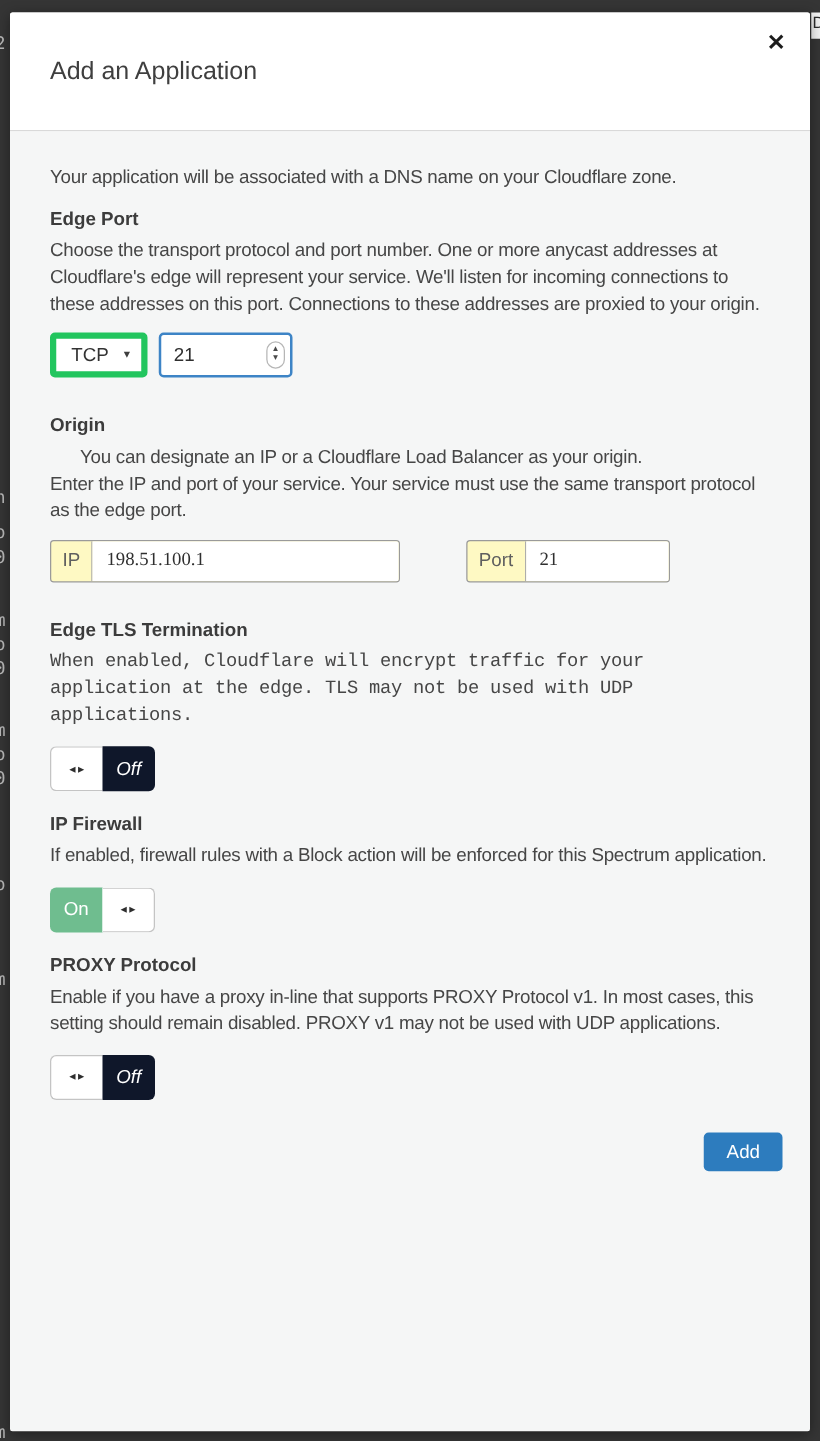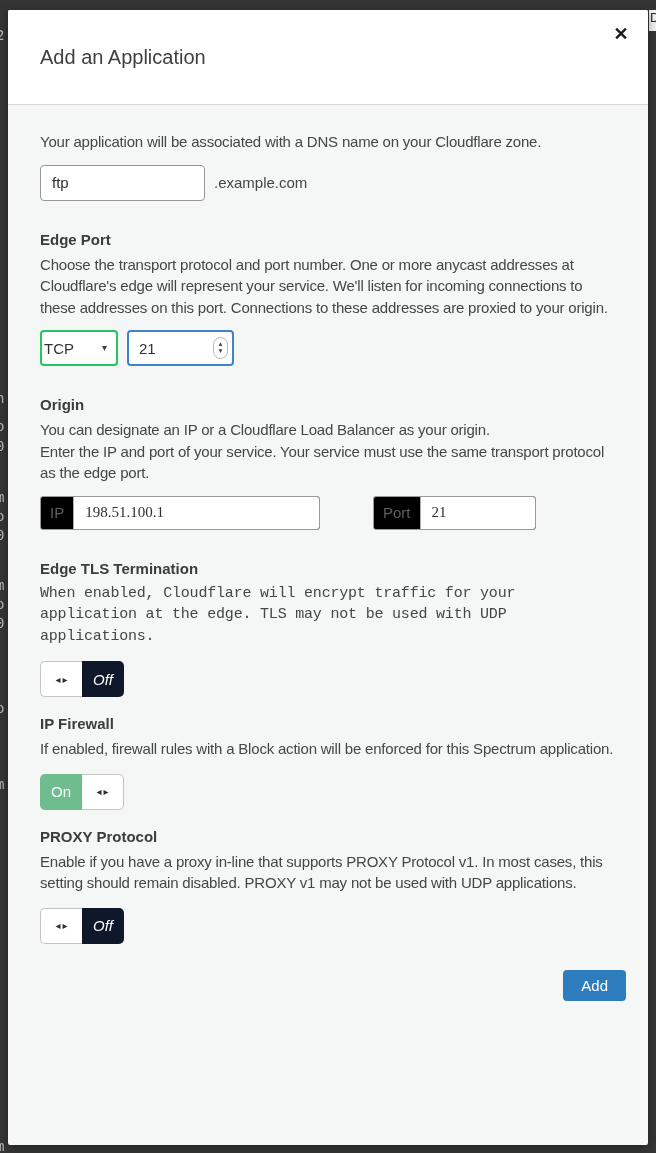--- a/index.html
+++ b/index.html
@@ -21,40 +21,40 @@
   .section-desc { font-size:15px; color:#464646; line-height:21.5px; letter-spacing:-0.2px; max-width:578px; margin-bottom:12px; }
 
   
   .domain-row { display:flex; align-items:center; margin-bottom:28px; }
   .text-input { height:36px; background:#fff; border:1px solid #979797; border-radius:4px; font-size:15px; color:#2f2f2f; padding:0 11px; font-family:inherit; outline:none; }
   .domain-input { width:165px; }
   .domain-suffix { font-size:15px; color:#454545; margin-left:9px; }
 
   
   .edgeport-row { display:flex; align-items:center; gap:9px; margin-bottom:28px; }
-  .select-box { position:relative; width:78px; height:36px; background:#fff; border:2px solid #22c55e; border-radius:4px; display:flex; align-items:center; padding:0 2px; font-size:15px; color:#333; cursor:pointer; }
+  .select-box { position:relative; width:78px; height:36px; background:#fff; border:5px solid #22c55e; border-radius:4px; display:flex; align-items:center; padding:0 12px; font-size:15px; color:#333; cursor:pointer; }
   .select-caret { position:absolute; right:9px; top:50%; transform:translateY(-54%); font-size:10px; color:#3f3f3f; }
   .number-input-wrap { position:relative; width:107px; }
   .number-input { width:107px; border:2px solid #3d84c6; padding:0 26px 0 10px; }
   .spinner { position:absolute; right:6px; top:50%; transform:translateY(-50%); width:15px; height:22px; border:1px solid #b6b6b6; border-radius:8px; background:#fff; display:flex; flex-direction:column; align-items:center; justify-content:center; line-height:6px; cursor:pointer; }
   .spinner span { font-size:6.5px; color:#4a4a4a; display:block; height:7px; }
 
   
   .radio-group { margin:4px 0 12px 0; }
   .radio-row { display:flex; align-items:center; height:20px; margin-bottom:8px; cursor:pointer; }
   .radio-circle { width:15px; height:15px; border-radius:50%; border:2px solid #3a3a3a; margin:0 14px 0 1px; display:flex; align-items:center; justify-content:center; flex:0 0 auto; background:#fff; }
   .radio-dot { width:7px; height:7px; border-radius:50%; background:#3a3a3a; }
   .radio-label { font-size:15px; color:#3f3f3f; }
   .radio-row.disabled { cursor:default; }
   .radio-row.disabled .radio-circle { border-color:#d2d2d2; }
   .radio-row.disabled .radio-label { color:#b8b8b8; }
 
   
   .ipport-row { display:flex; gap:9px; margin-bottom:28px; }
-  .addon-group { display:flex; align-items:stretch; height:34px; border:1px solid #9a9a9a; border-radius:3px; background:#000000; overflow:hidden; }
+  .addon-group { display:flex; align-items:stretch; height:34px; border:1px solid #9a9a9a; border-radius:3px; background:#fef9c3; overflow:hidden; }
   .addon-group.ip { width:280px; }
   .addon-group.port { width:163px;margin-left:44px; }
   .addon-prefix { display:flex; align-items:center; padding:0 9px; font-size:15px; color:#5f5f5f; border-right:1px solid #adadad; }
   .addon-input { flex:1; border:none; background:#fff; font-size:15px; color:#2f2f2f; padding:0 11px; font-family:Liberation Serif, serif; outline:none; min-width:0; }
 
   
   .toggle { display:inline-flex; height:36px; border-radius:5px; cursor:pointer; margin-bottom:16px; }
   .toggle-handle { width:42px; background:#fff; border:1px solid #c4c4c4; display:flex; align-items:center; justify-content:center; }
   .toggle-state { width:42px; display:flex; align-items:center; justify-content:center; font-size:15px; color:#fff; }
   .toggle.off .toggle-handle { border-radius:5px 0 0 5px; border-right:none; }
@@ -92,45 +92,41 @@
 
     <div class="modal-header">
       <h1 class="modal-title">Add an Application</h1>
       <button class="close-btn">✕</button>
     </div>
 
     <div class="modal-body">
 
       
       <p class="section-desc">Your application will be associated with a DNS name on your Cloudflare zone.</p>
-      <div class="domain-row">
-        <input class="text-input domain-input" value="ftp" style="">
-        <span class="domain-suffix">.example.com</span>
-      </div>
 
       
       <div class="section-label">Edge Port</div>
       <p class="section-desc">Choose the transport protocol and port number. One or more anycast addresses at Cloudflare's edge will represent your service. We'll listen for incoming connections to these addresses on this port. Connections to these addresses are proxied to your origin.</p>
       <div class="edgeport-row">
         <div class="select-box">
           <span>TCP</span>
           <span class="select-caret">▾</span>
         </div>
         <div class="number-input-wrap">
           <input class="text-input number-input" value="21" style="">
           <span class="spinner">
             <span>▲</span>
             <span>▼</span>
           </span>
         </div>
       </div>
 
       
       <div class="section-label">Origin</div>
-      <p class="section-desc" style="margin-bottom:0;">You can designate an IP or a Cloudflare Load Balancer as your origin.</p>
+      <p class="section-desc" style="margin-bottom:0;margin-left:24px;">You can designate an IP or a Cloudflare Load Balancer as your origin.</p>
       <p class="section-desc">Enter the IP and port of your service. Your service must use the same transport protocol as the edge port.</p>
       <div class="ipport-row">
         <div class="addon-group ip">
           <span class="addon-prefix">IP</span>
           <input class="addon-input" value="198.51.100.1" style="">
         </div>
         <div class="addon-group port">
           <span class="addon-prefix">Port</span>
           <input class="addon-input" value="21" style="">
         </div>

